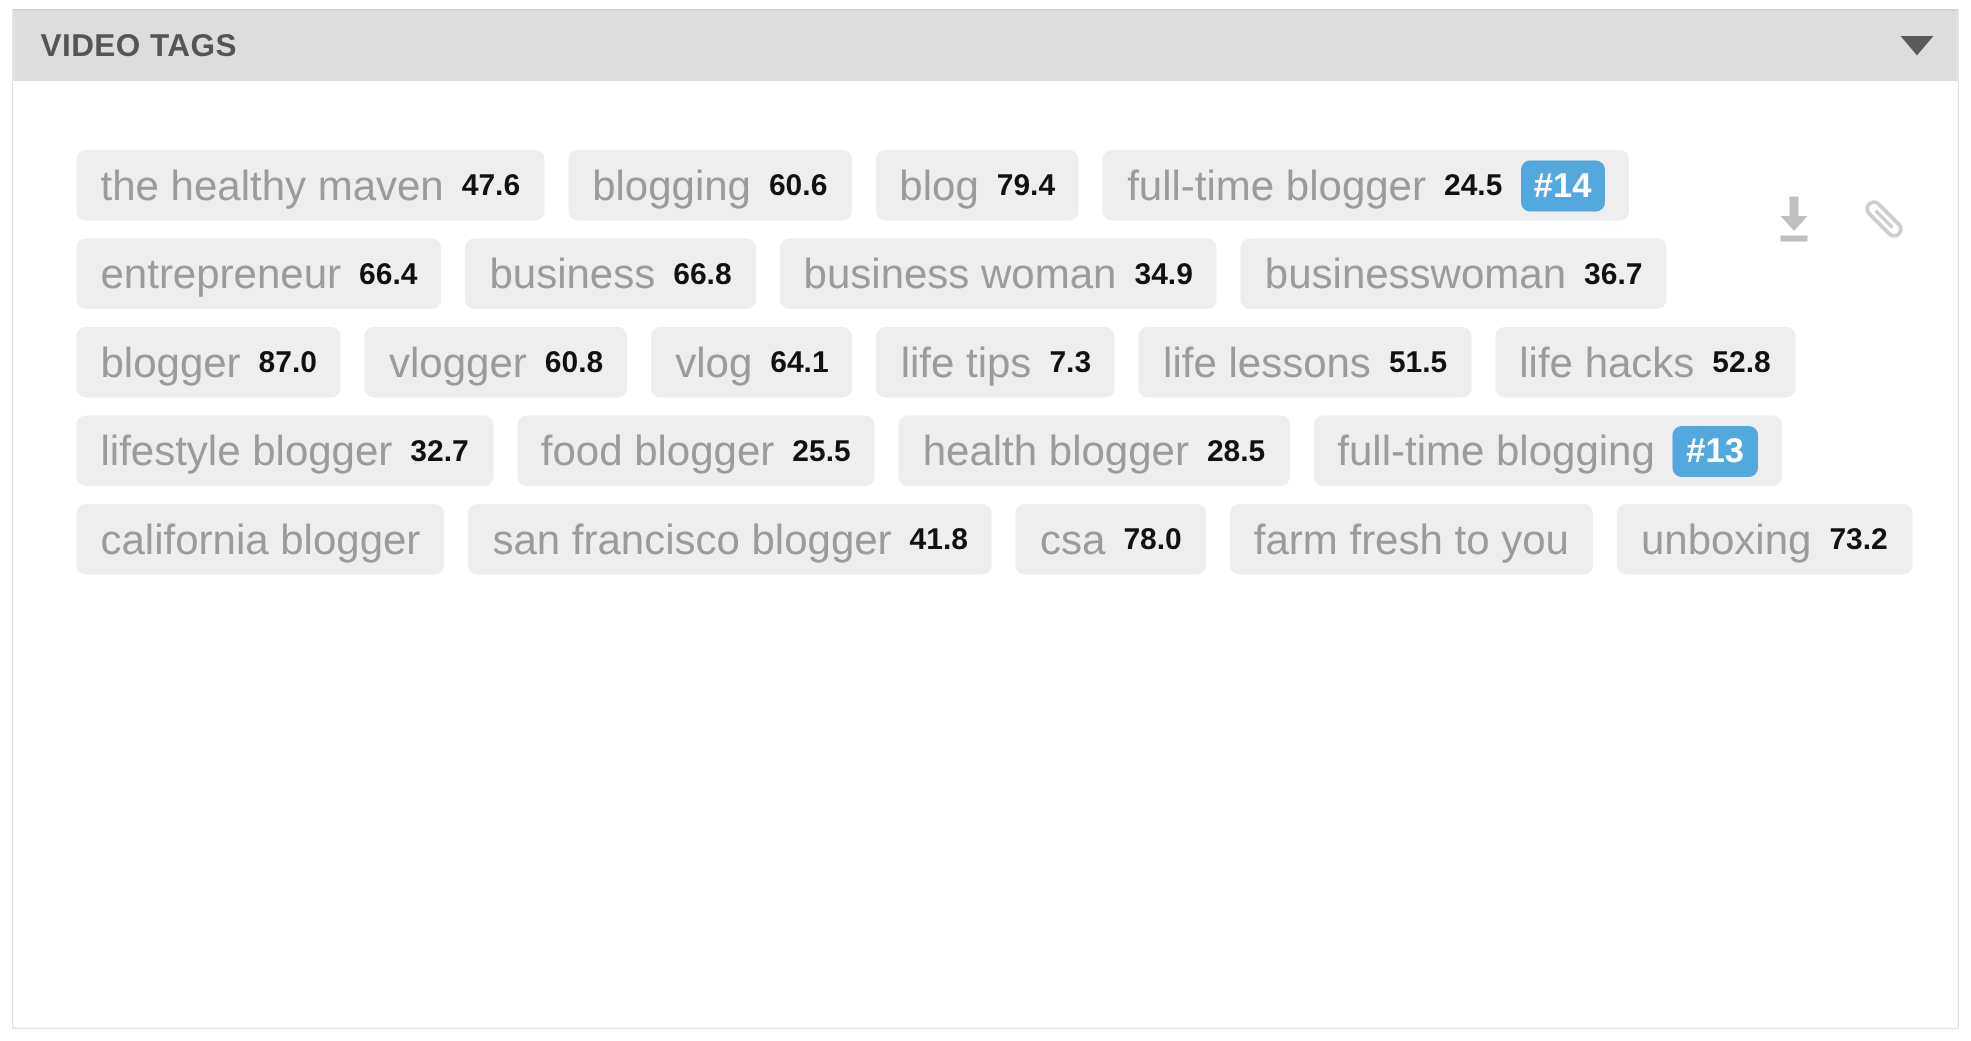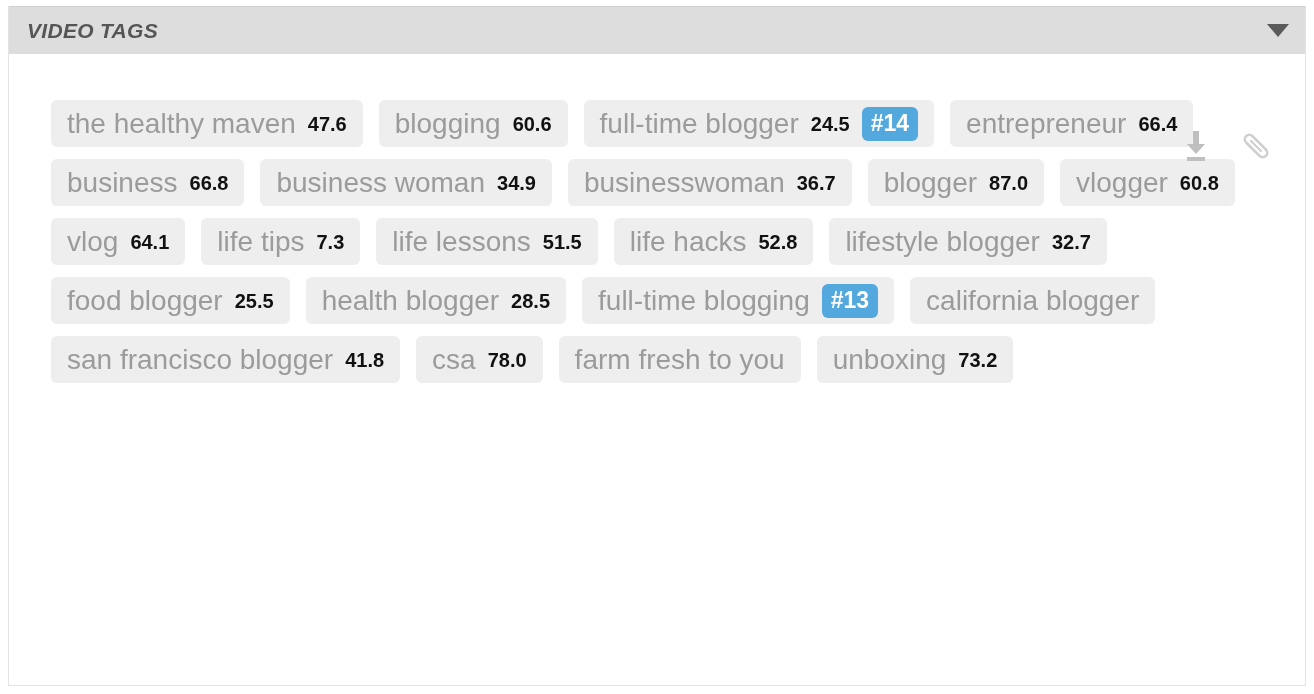--- a/index.html
+++ b/index.html
@@ -27,21 +27,20 @@
   }
 
   .panel-header {
     position: relative;
     height: 48px;
     background: #dddddd;
     border-top: 1px solid #d0d0d0;
     display: flex;
     align-items: center;
     box-sizing: border-box;
-    font-style: italic;
   }
 
   .panel-title {
     margin-left: 18px;
     font-size: 21px;
     font-weight: bold;
     letter-spacing: 0.3px;
     color: #555555;
     font-family: "Liberation Sans", sans-serif;
   }
@@ -176,20 +175,24 @@
       <div class="tag">
         <span class="tag-label">the healthy maven</span>
         <span class="tag-value">47.6</span>
       </div>
 
       <div class="tag">
         <span class="tag-label">blogging</span>
         <span class="tag-value">60.6</span>
       </div>
 
+      <div class="tag">
+        <span class="tag-label">blog</span>
+        <span class="tag-value">79.4</span>
+      </div>
 
       <div class="tag">
         <span class="tag-label">full-time blogger</span>
         <span class="tag-value">24.5</span>
         <span class="tag-rank">#14</span>
       </div>
 
       <div class="tag">
         <span class="tag-label">entrepreneur</span>
         <span class="tag-value">66.4</span>

